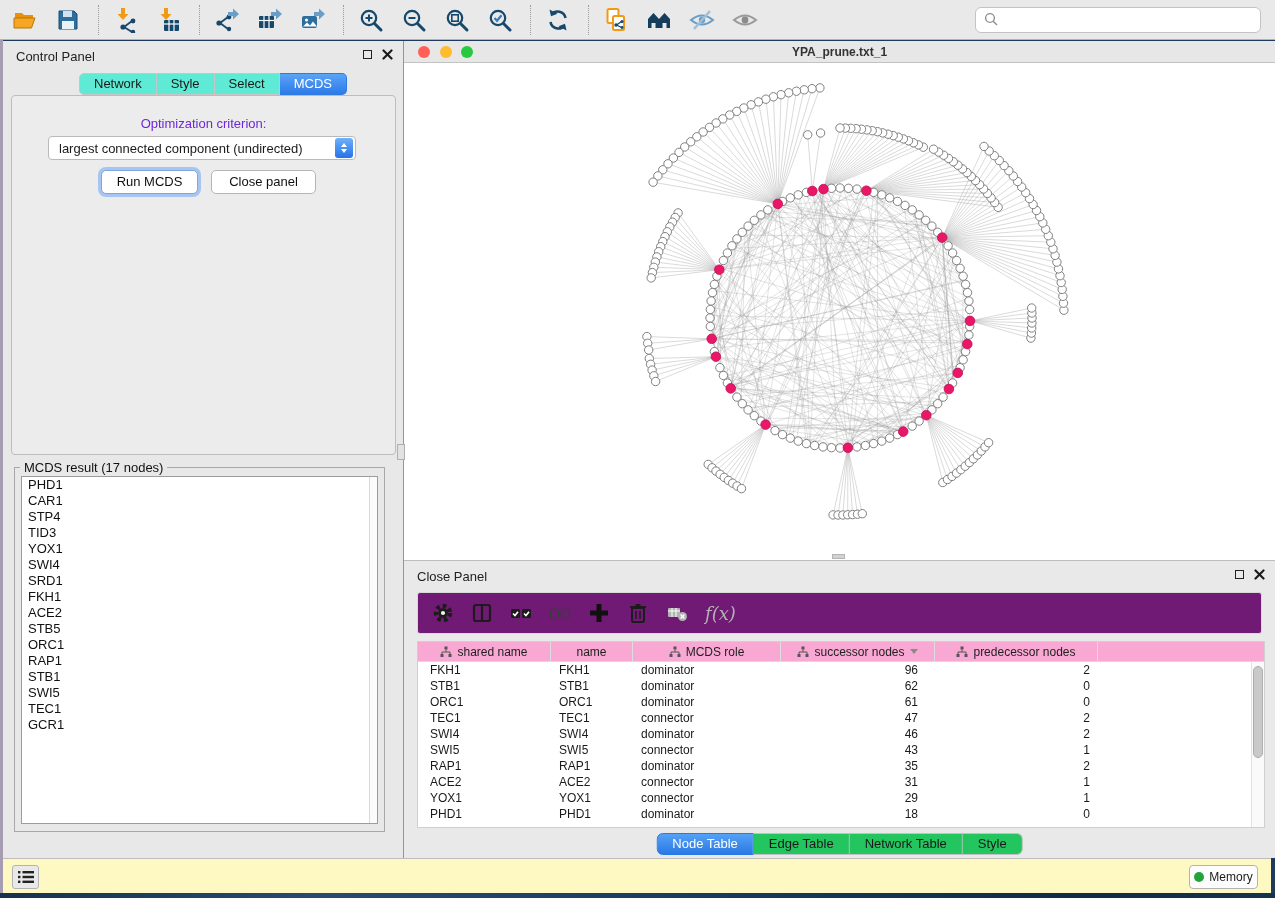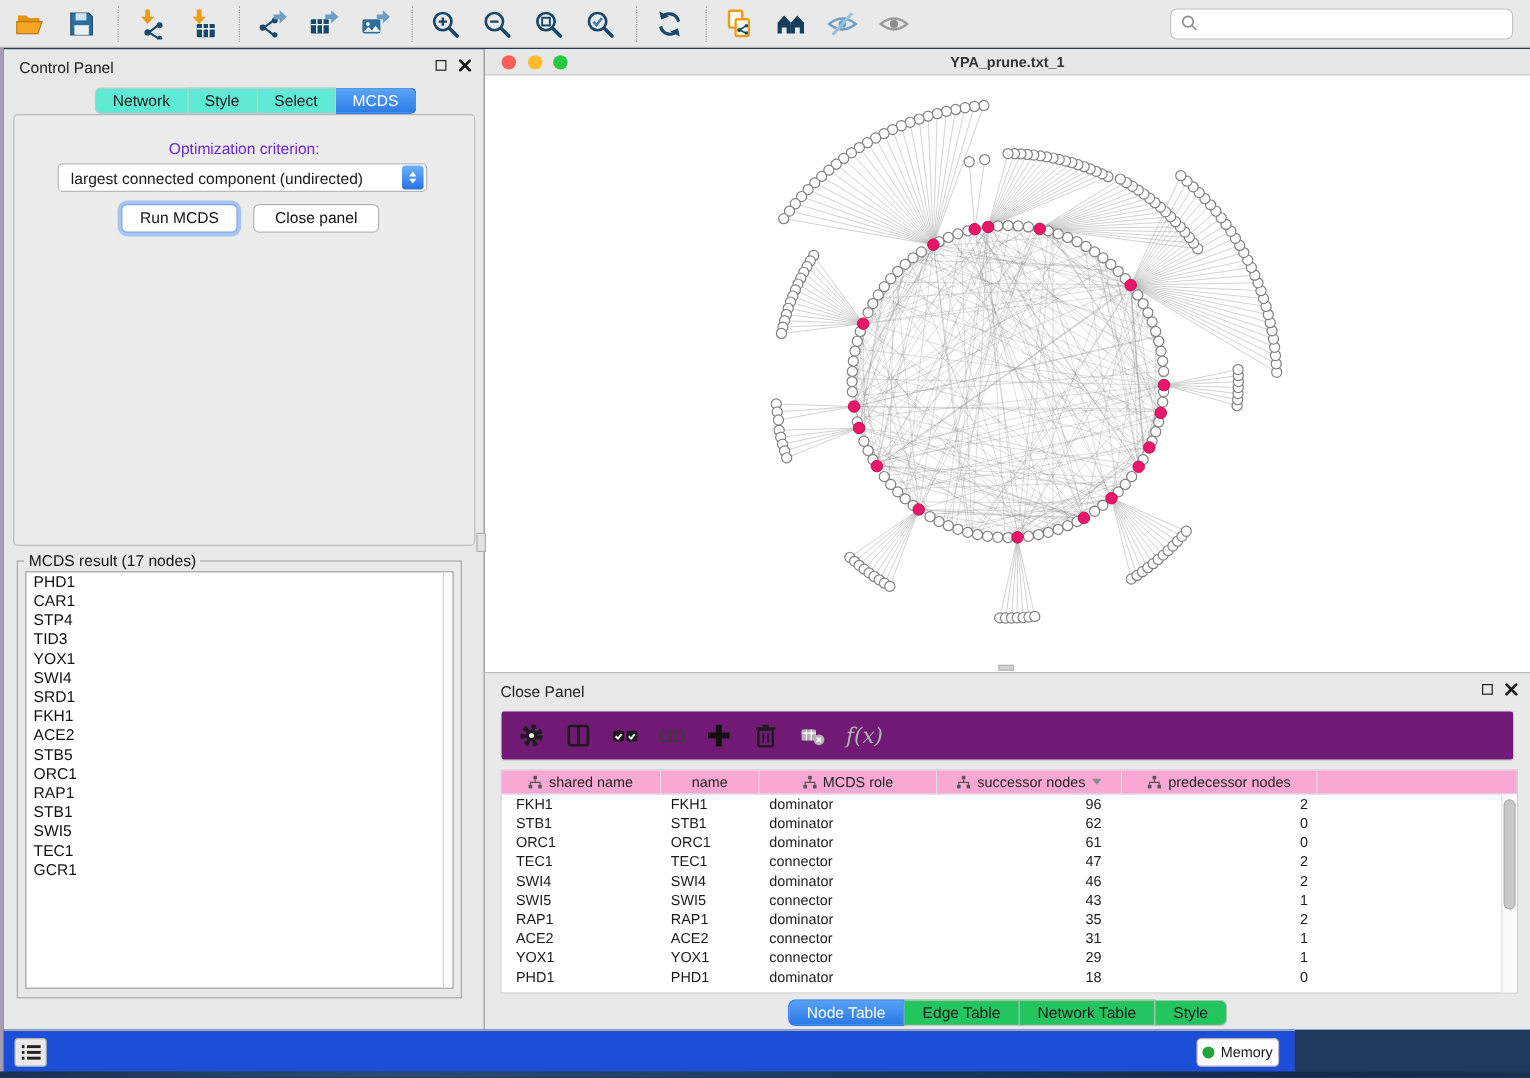--- a/index.html
+++ b/index.html
@@ -93,21 +93,21 @@
   .tscroll { position:absolute; right:0; top:20px; bottom:0; width:13px; background:#fafafa; border-left:1px solid #e2e2e2; }
   .tthumb { position:absolute; left:1px; right:1px; top:4px; height:92px; background:#c9c9c9; border:1px solid #aeaeae; border-radius:6px; cursor:pointer; }
 
   .tp-tabs { position:absolute; left:50%; transform:translateX(-50%); top:272px; height:22px; display:flex; font-size:13px; }
   .tp-tab { background:#22c55e; border:1px solid #c2c2c2; border-left:none; padding:2px 15px 0; cursor:pointer; }
   .tp-tab:first-child { border-left:1px solid #c2c2c2; border-radius:6px 0 0 6px; }
   .tp-tab:last-child { border-radius:0 6px 6px 0; }
   .tp-tab.active { background:linear-gradient(#55a1f7,#2b79e5); border-color:#2b79e5; color:#fff; }
 
   
-  .status-bar { position:absolute; left:3px; top:858px; width:1076px; height:35px; background:#1d4ed8;
+  .status-bar { position:absolute; left:3px; top:858px; width:1268px; height:35px; background:#fef9c3;
     border-top:1px solid #bdbdbd; z-index:30; }
   .list-btn { position:absolute; left:9px; top:6px; width:27px; height:24px; background:#e9e9e9;
     border:1px solid #b3b3b3; border-radius:3px; display:flex; align-items:center; justify-content:center; cursor:pointer; }
   .memory-btn { position:absolute; right:13px; top:6px; width:69px; height:24px; background:#fdfdfd;
     border:1px solid #b3b3b3; border-radius:4px; display:flex; align-items:center; justify-content:center; gap:5px;
     font-size:12px; cursor:pointer; }
   .mem-dot { width:10px; height:10px; border-radius:50%; background:#23a33c; }
 
   .colicon { width:12px; height:12px; }
 </style>

